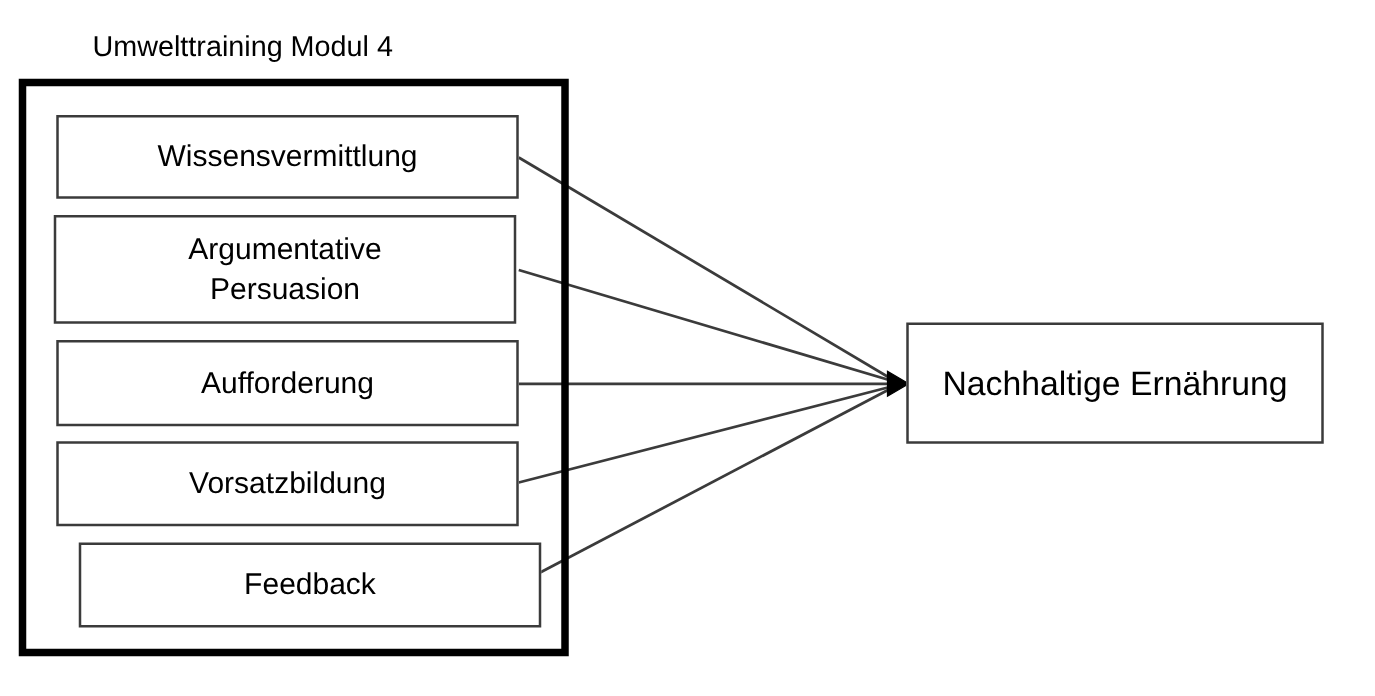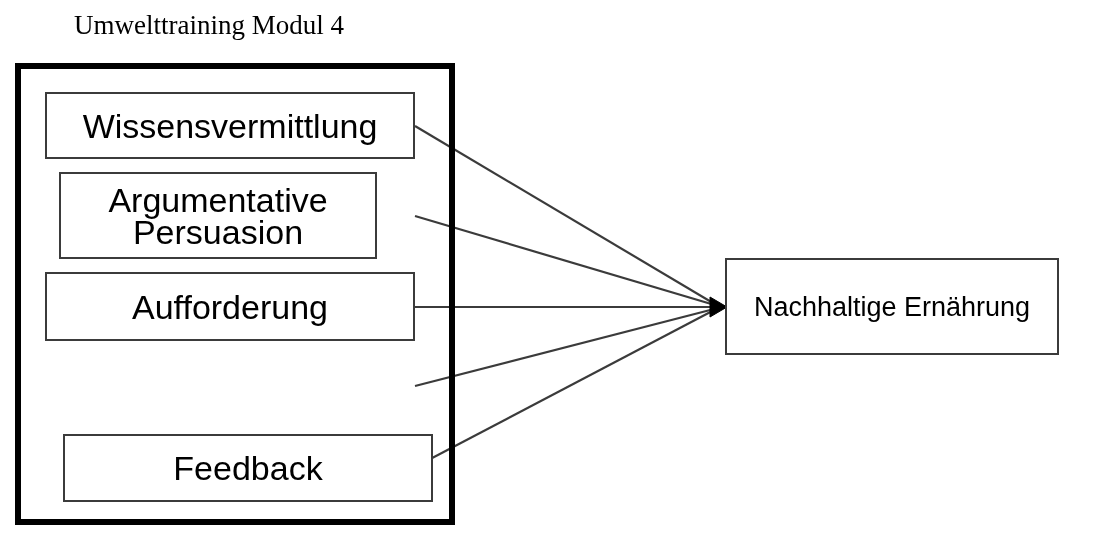--- a/index.html
+++ b/index.html
@@ -24,58 +24,57 @@
     position: absolute;
     left: 0;
     top: 0;
     width: 1100px;
     height: 557px;
     pointer-events: none;
   }
   .title {
     position: absolute;
     left: 74px;
-    top: 8px;
-    font-size: 27px;
+    top: 20px;
+    font-size: 23px;
     line-height: 34px;
     letter-spacing: 0px;
     white-space: nowrap;
     color: #000000;
-    font-family: Liberation Serif, serif;
   }
   .group-container {
     position: absolute;
     left: 15px;
     top: 63px;
     width: 440px;
     height: 462px;
     border: 6px solid #000000;
     box-sizing: border-box;
     background: transparent;
   }
   .node-box {
     position: absolute;
     border: 2px solid #3b3b3b;
     box-sizing: border-box;
     background: #ffffff;
     display: flex;
     align-items: center;
     justify-content: center;
     text-align: center;
-    font-size: 34px;
+    font-size: 24px;
     line-height: 32px;
     color: #000000;
   }
   .node-box .label {
     display: block;
     padding: 0 6px;
     white-space: pre-line;
   }
   #box-wissensvermittlung { left: 45px;  top: 92px;  width: 370px; height: 67px; }
-  #box-argumentative      { left: 59px;  top: 172px; width: 318px; height: 87px; }
+  #box-argumentative      { left: 43px;  top: 172px; width: 370px; height: 87px; }
   #box-aufforderung       { left: 45px;  top: 272px; width: 370px; height: 69px; text-align: center; }
   #box-vorsatzbildung     { left: 45px;  top: 353px; width: 370px; height: 68px; }
   #box-feedback           { left: 63px;  top: 434px; width: 370px; height: 68px; }
   #box-outcome {
     left: 725px; top: 258px; width: 334px; height: 97px;
     border: 2px solid #3b3b3b;
     font-size: 27px;
   }
 </style>
 </head>
@@ -104,20 +103,23 @@
 
   <div class="node-box" id="box-argumentative">
     <span class="label">Argumentative
 Persuasion</span>
   </div>
 
   <div class="node-box" id="box-aufforderung">
     <span class="label">Aufforderung</span>
   </div>
 
+  <div class="node-box" id="box-vorsatzbildung">
+    <span class="label">Vorsatzbildung</span>
+  </div>
 
   <div class="node-box" id="box-feedback">
     <span class="label">Feedback</span>
   </div>
 
   <div class="node-box" id="box-outcome">
     <span class="label">Nachhaltige Ernährung</span>
   </div>
 
 </div>

